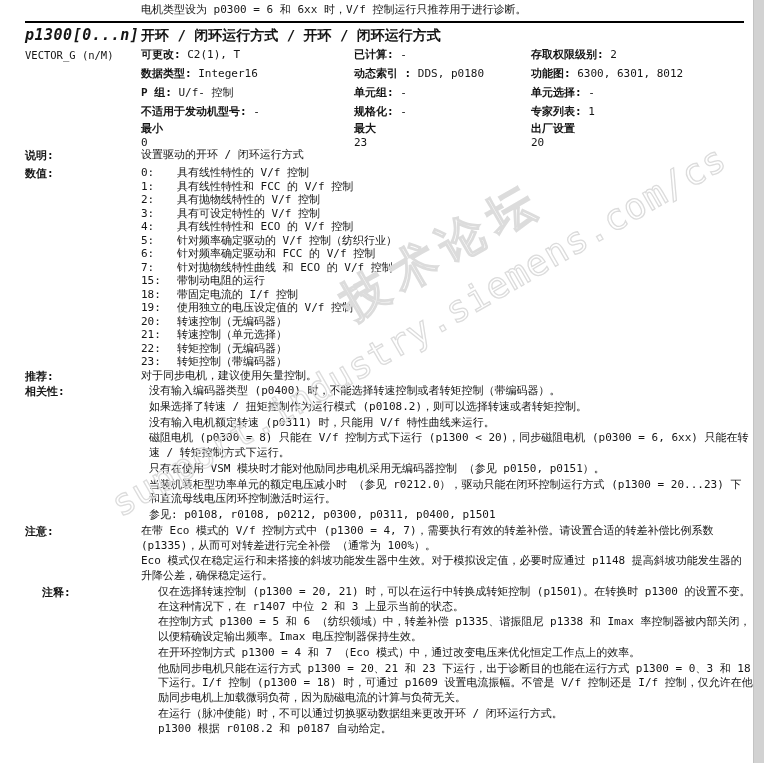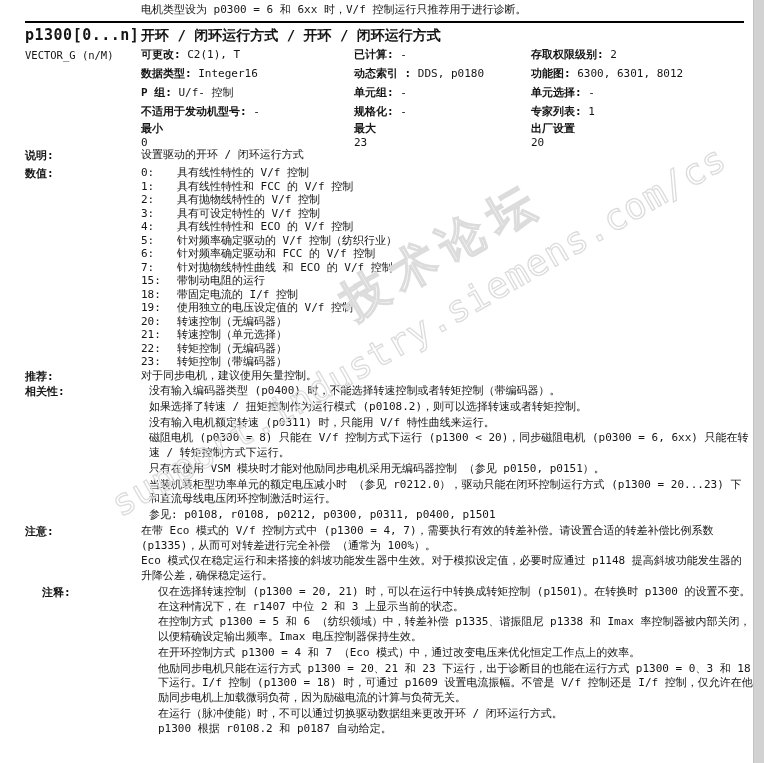--- a/index.html
+++ b/index.html
@@ -4,21 +4,21 @@
 <style>
   * { margin:0; padding:0; box-sizing:border-box; }
   html,body { width:764px; height:763px; }
   body {
     position:relative; overflow:hidden; background:#ffffff;
     font-family:"DejaVu Sans Mono","DejaVu Sans","Liberation Sans",sans-serif;
     font-size:11px; color:#151515; -webkit-font-smoothing:antialiased;
   }
   .topnote { position:absolute; left:141px; top:2px; width:600px; }
   .rule    { position:absolute; left:25px; top:21px; width:719px; height:2px; background:#000; }
-  .param-id    { position:absolute; left:25px;  top:26px; font-size:15px; font-weight:bold; letter-spacing:0.5px; }
+  .param-id    { position:absolute; left:25px;  top:26px; font-size:15px; font-weight:bold; letter-spacing:0.5px;font-style:italic; }
   .param-title { position:absolute; left:141px; top:27px; font-size:14px; font-weight:bold; }
   .param-object{ position:absolute; left:25px;  top:49px; font-size:10.5px; }
   .attr-grid { position:absolute; left:141px; top:47px; width:604px; height:105px; }
   .attr-row  { position:absolute; left:0; width:604px; height:16px; white-space:nowrap; }
   .attr-cell { position:absolute; top:0; white-space:nowrap; }
   .col0 { left:0; } .col1 { left:213px; } .col2 { left:390px; }
   .attr-cell b { font-weight:bold; }
   .sections { position:absolute; left:0; top:0; width:668px; height:763px; }
   .sec { position:absolute; left:0; width:764px; display:flex; align-items:flex-start; }
   .sec-label { width:141px; padding-left:25px; font-weight:bold; flex:none; }

